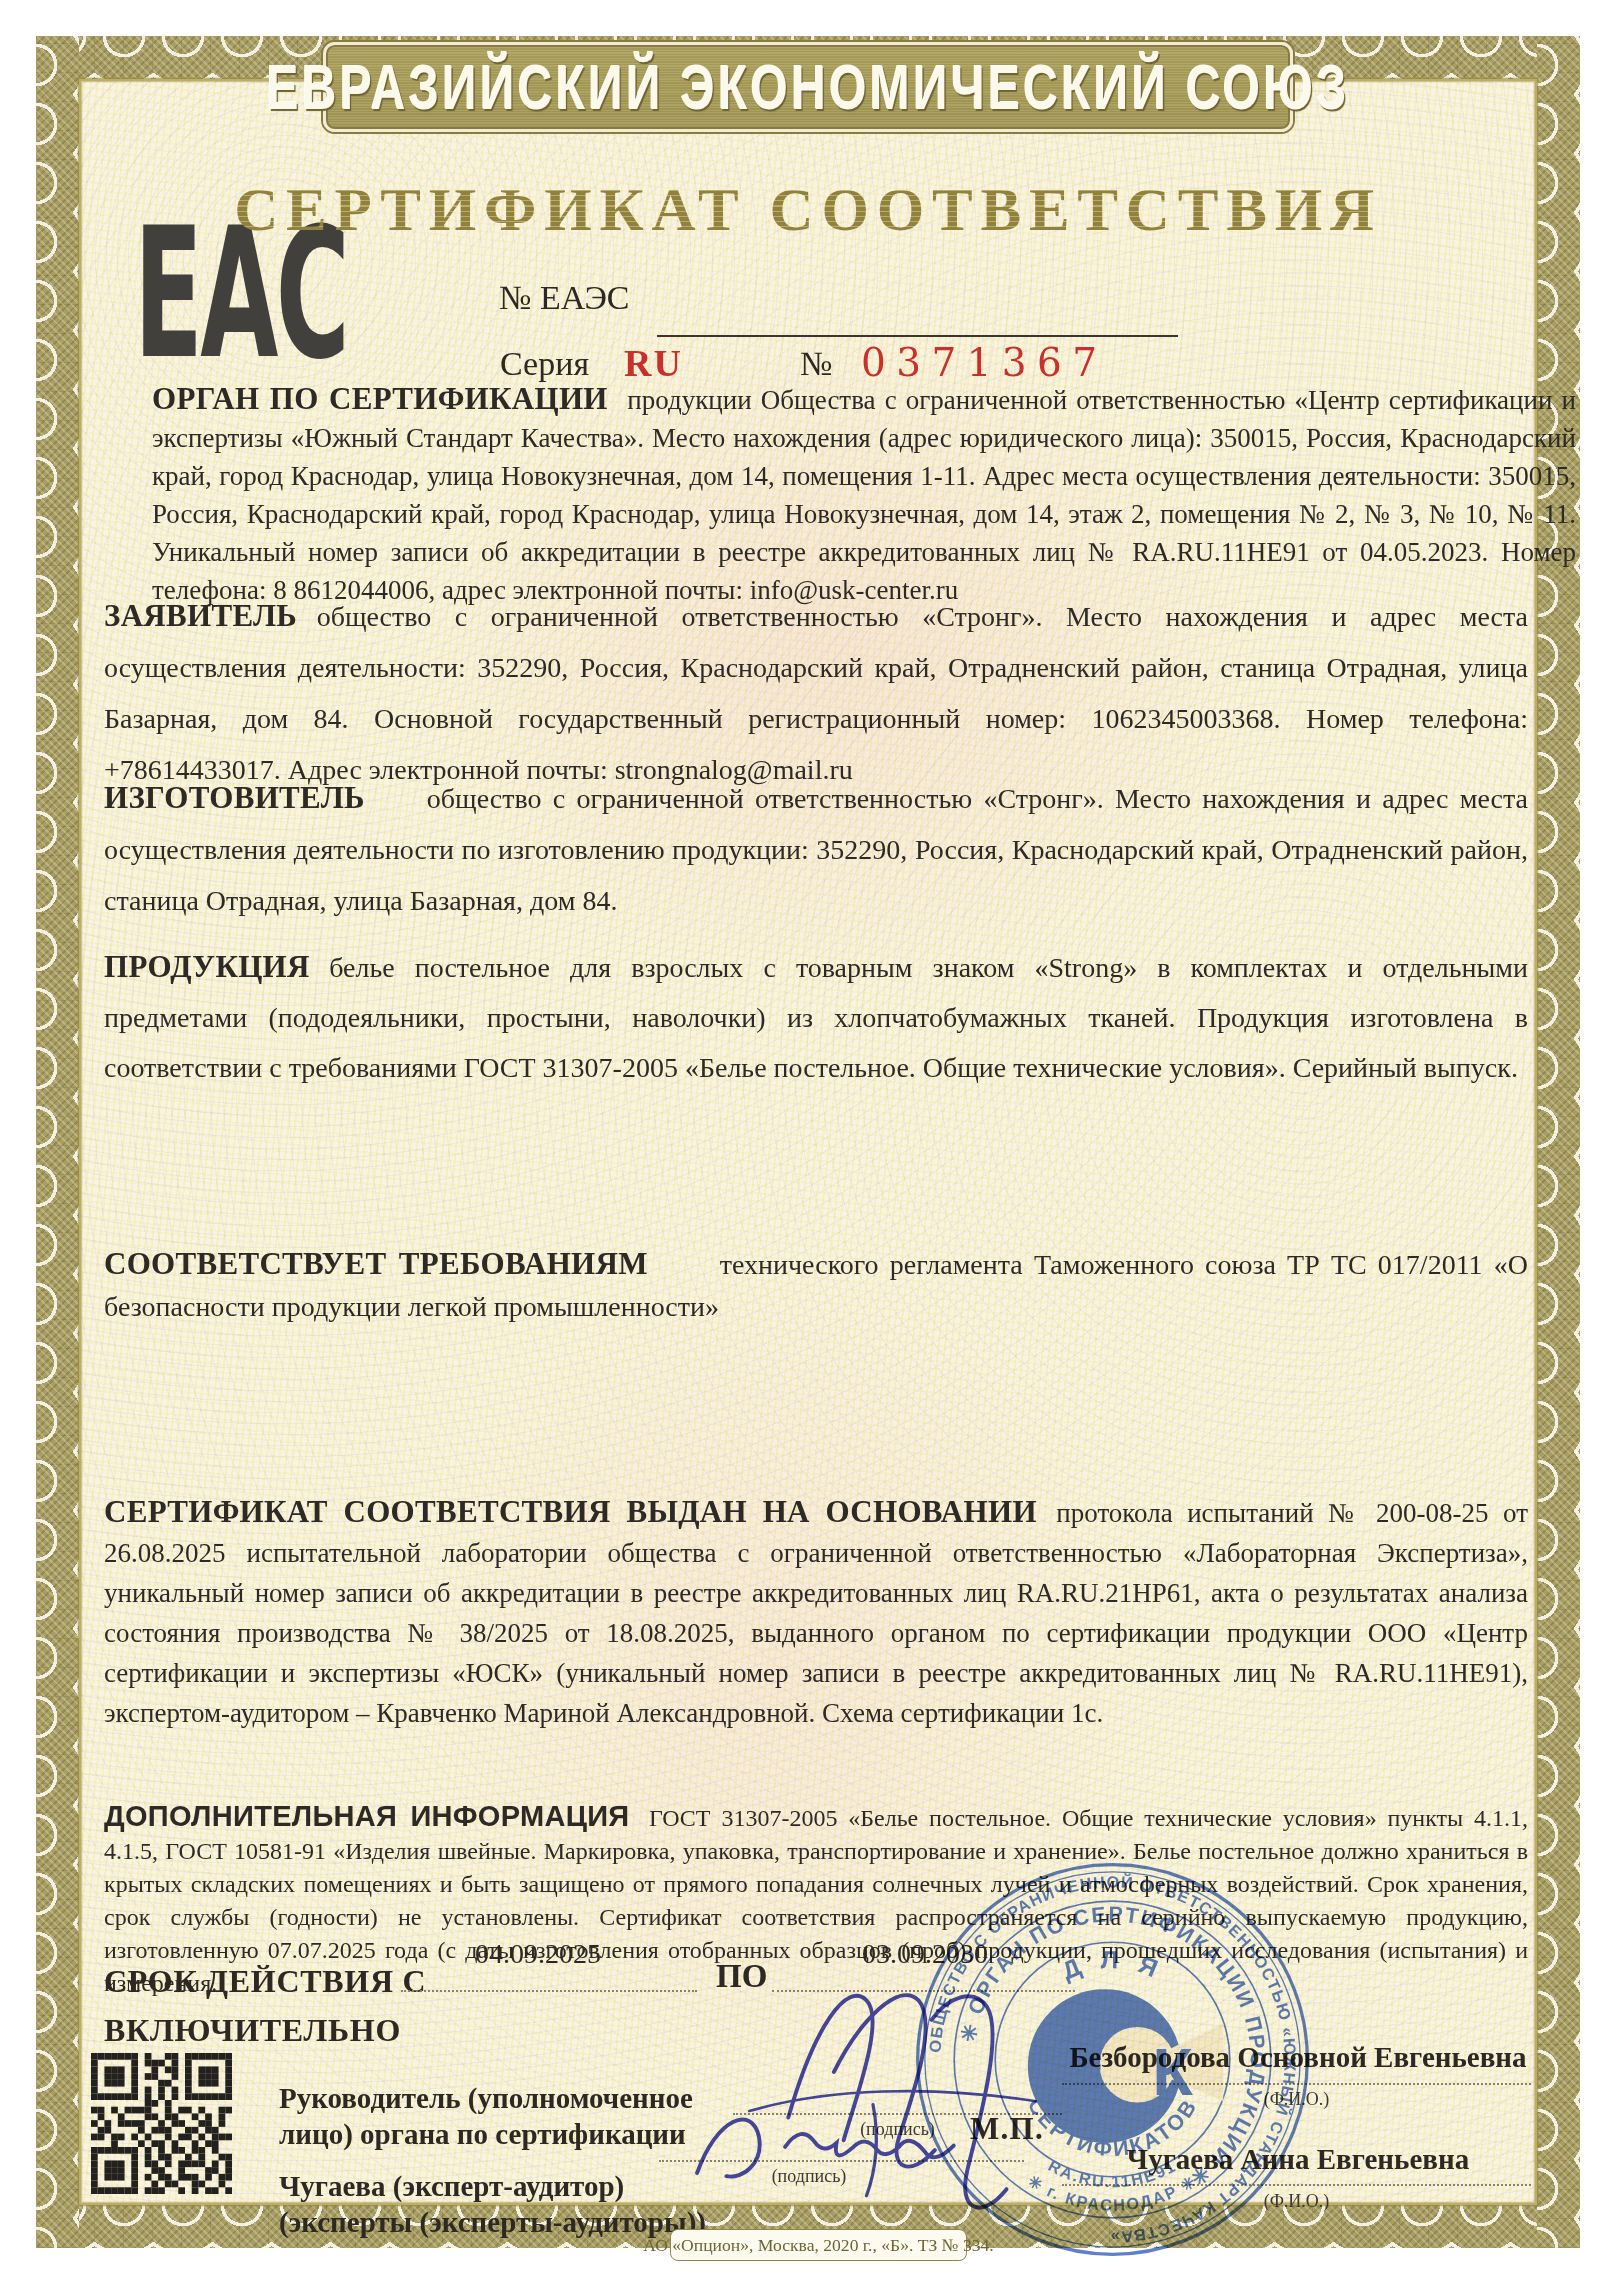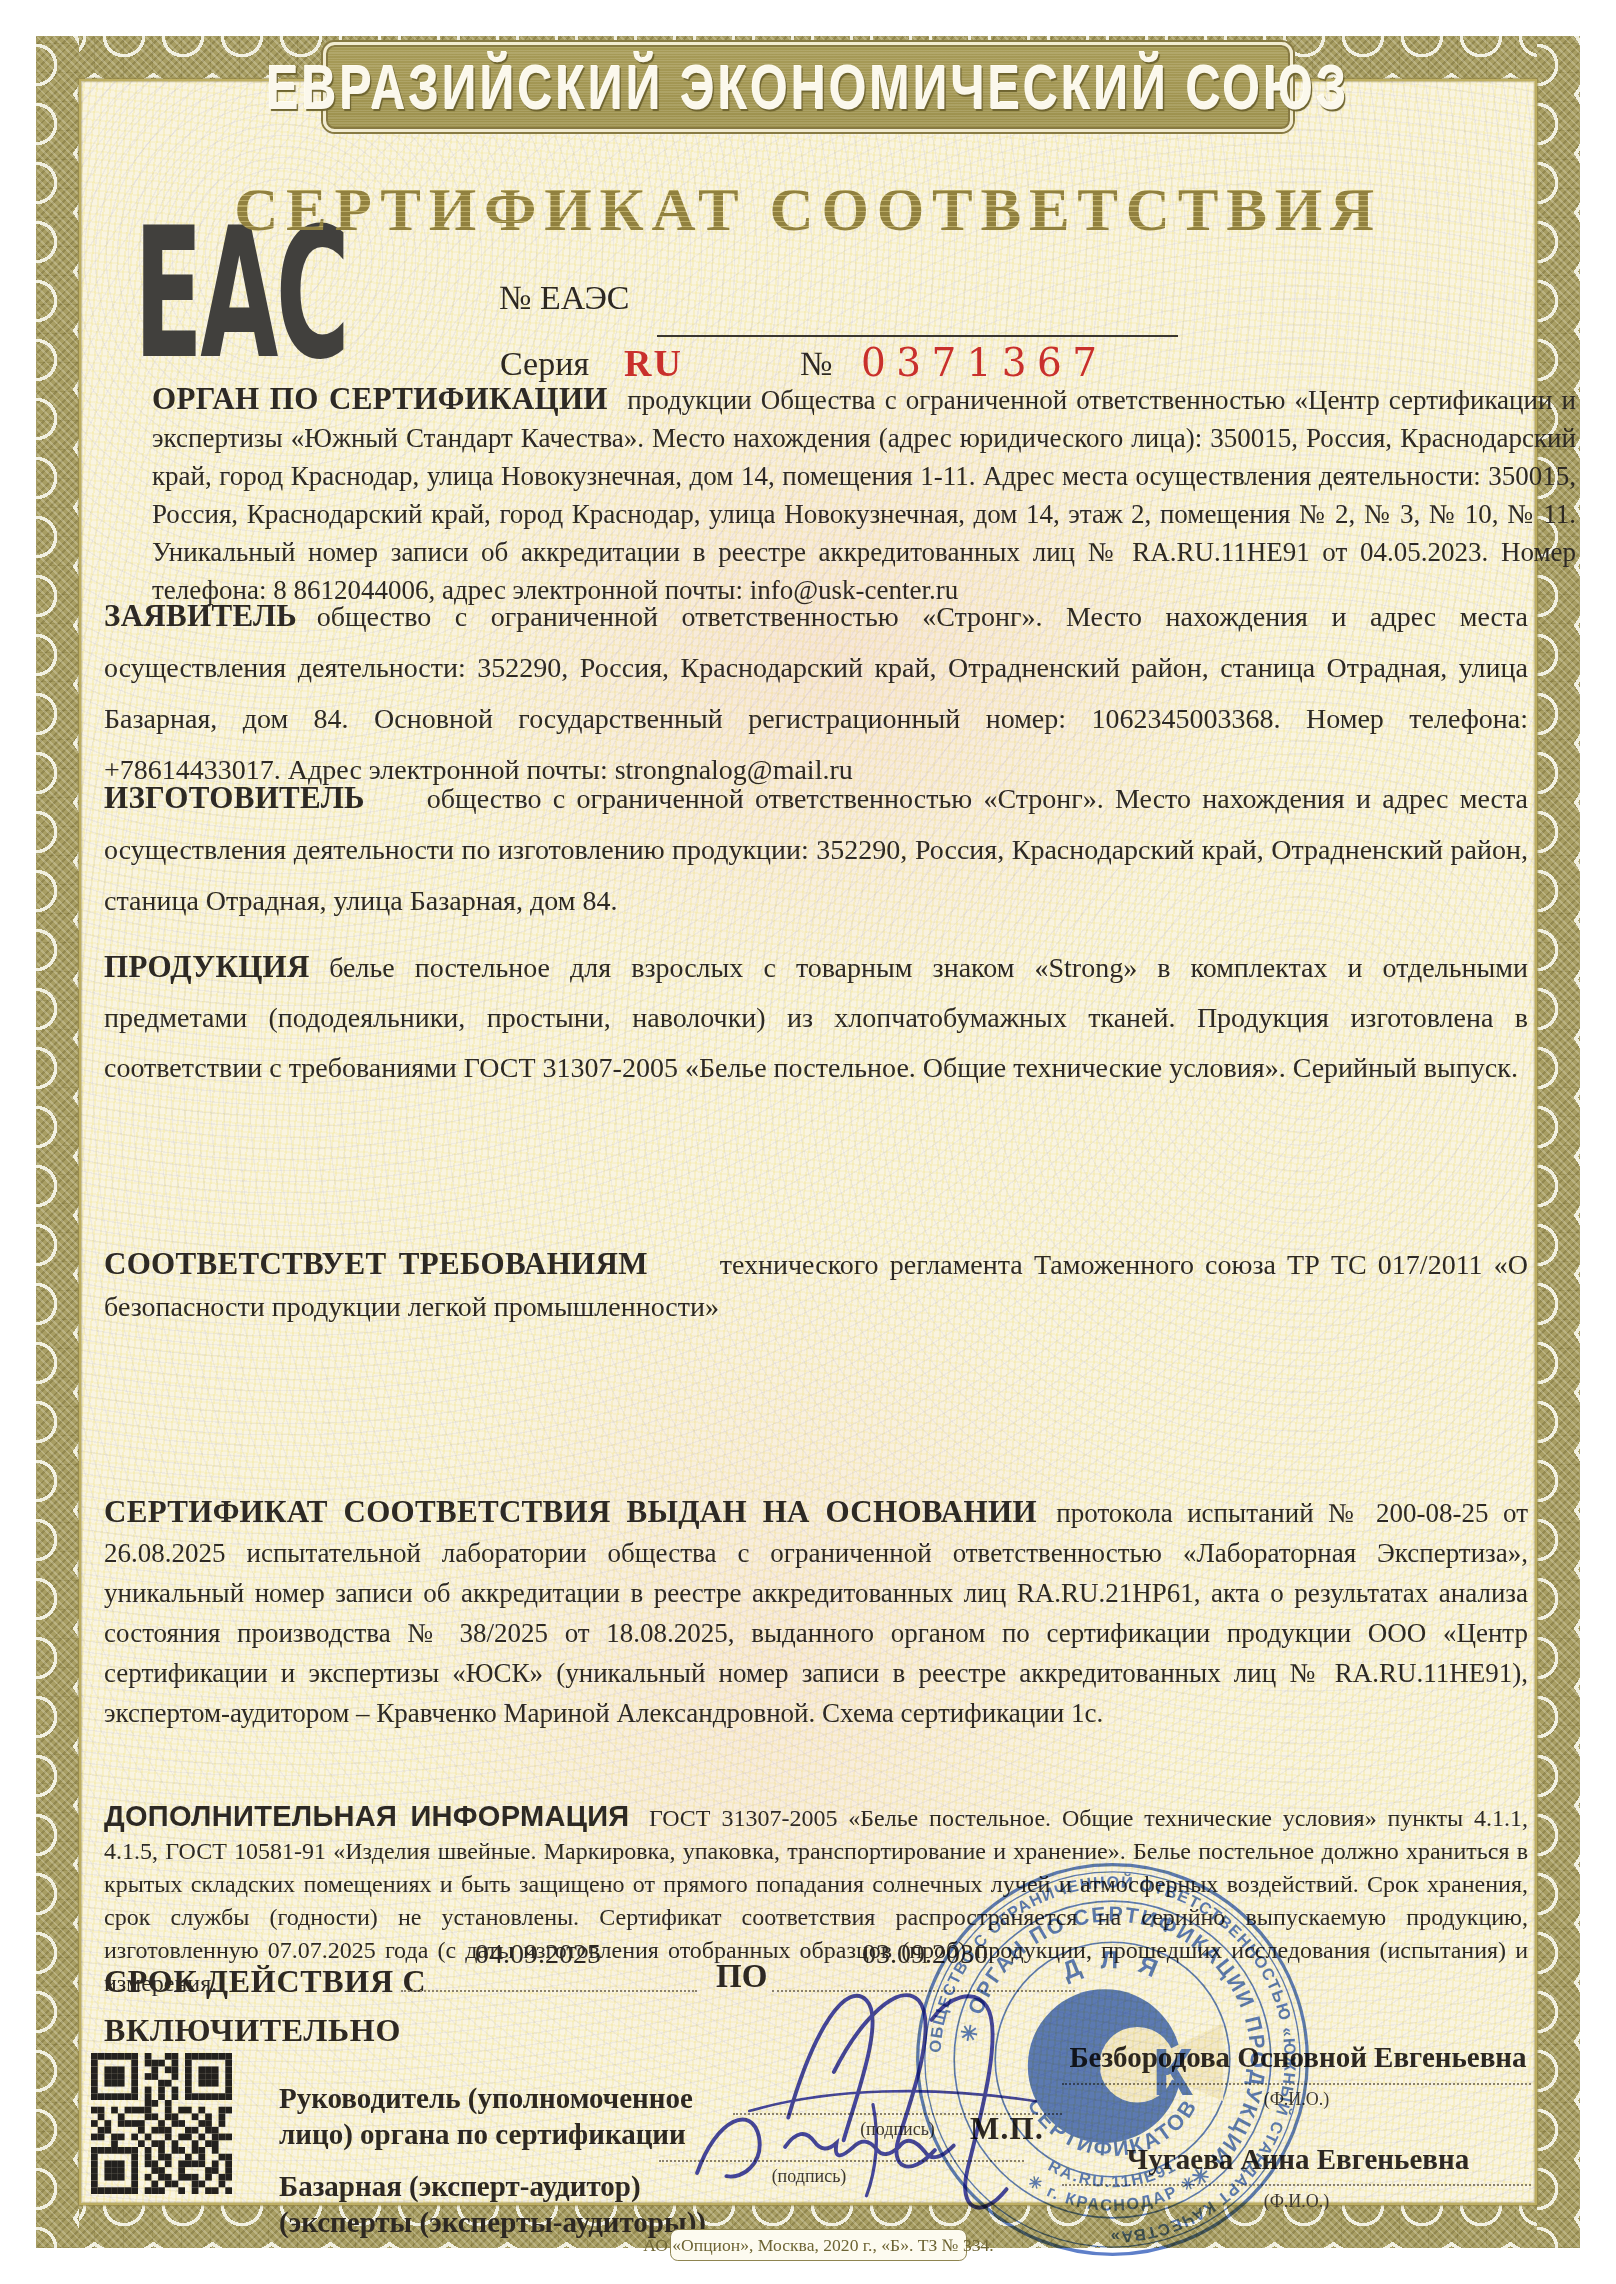--- a/index.html
+++ b/index.html
@@ -431,21 +431,21 @@
         <rect x="180" y="200" width="10" height="10"></rect>
         <rect x="200" y="200" width="10" height="10"></rect>
       </svg>
   </div>
 
   <div class="role" style="top:2051px;">
     <div>Руководитель (уполномоченное</div>
     <div>лицо) органа по сертификации</div>
   </div>
   <div class="role" style="top:2139px;">
-    <div>Базарная (эксперт-аудитор)</div>
+    <div>Чугаева (эксперт-аудитор)</div>
     <div>(эксперты (эксперты-аудиторы))</div>
   </div>
 
   <div class="abs sig-line1 dotline"></div>
   <div class="cap" style="left:733px; top:2119px; width:329px;">(подпись)</div>
   <div class="abs sig-line2 dotline"></div>
   <div class="cap" style="left:659px; top:2166px; width:300px;">(подпись)</div>
 
   <div class="name" style="top:2041px;">Безбородова Основной Евгеньевна</div>
   <div class="name-line dotline" style="top:2083px;"></div>

